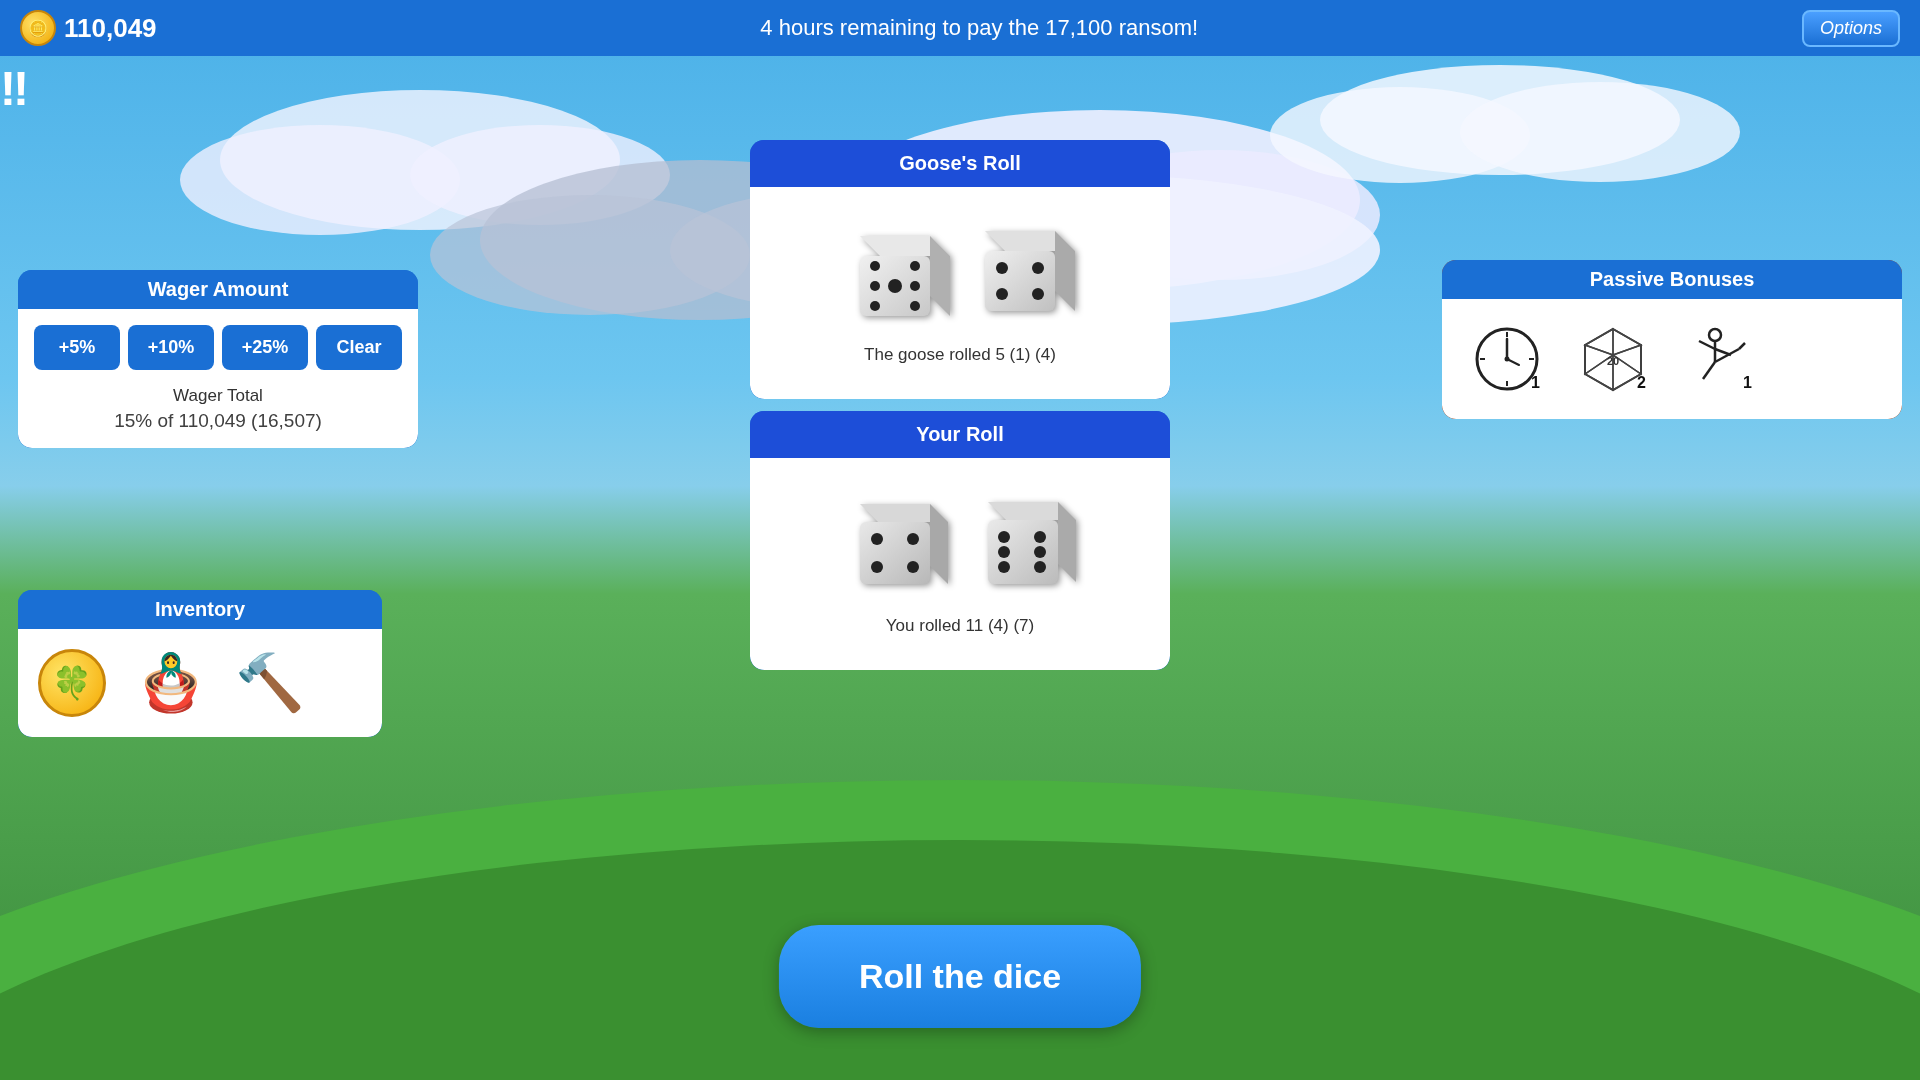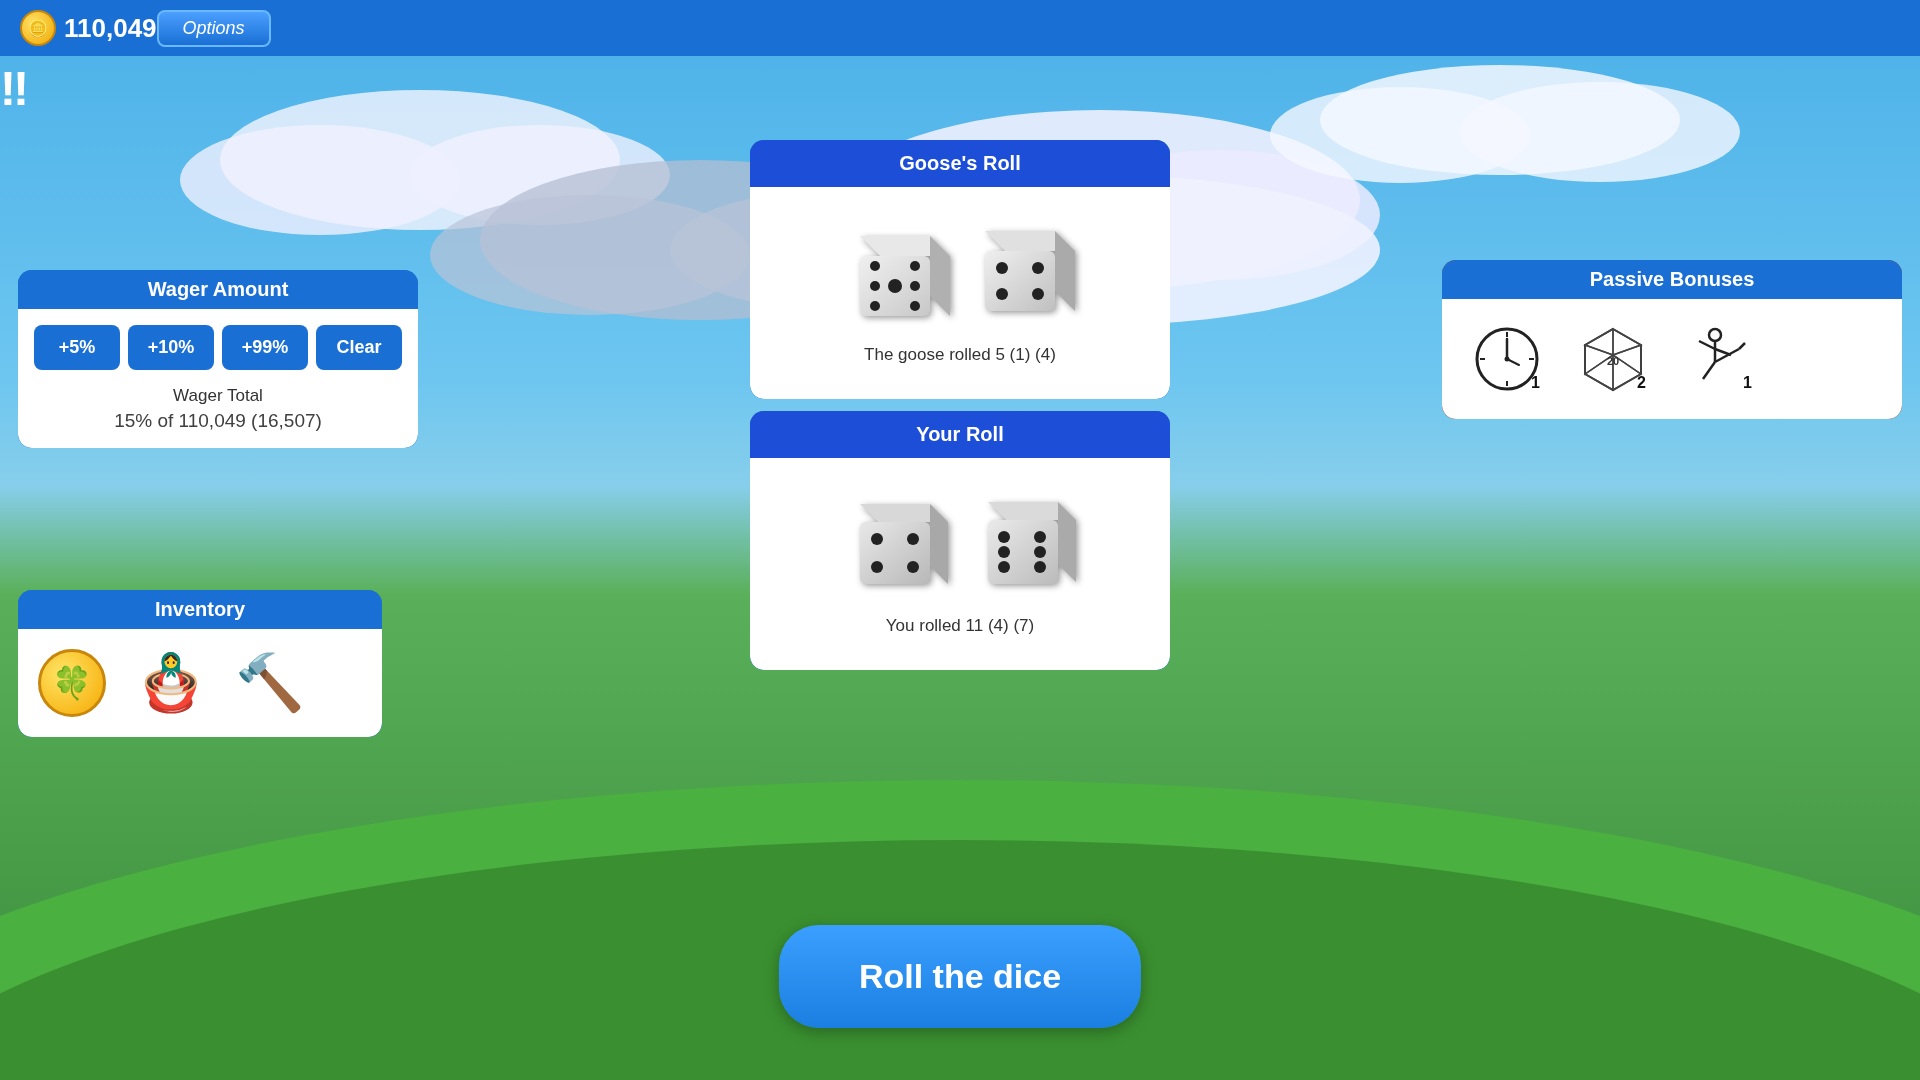--- a/index.html
+++ b/index.html
@@ -66,21 +66,21 @@
       text-align: center;
       color: white;
       font-size: 22px;
       font-weight: 500;
     }
     .options-btn {
       background: linear-gradient(180deg, #4a9fff, #1a6fd4);
       color: white;
       border: 2px solid #6ab8ff;
       border-radius: 8px;
-      padding: 6px 24px;
+      padding: 6px 16px;
       font-size: 18px;
       cursor: pointer;
       font-style: italic;
     }
 
     
     .wager-panel {
       position: absolute;
       top: 270px;
       left: 18px;
@@ -333,32 +333,33 @@
 
     <ellipse cx="1500" cy="80" rx="180" ry="55" fill="rgba(245,248,255,0.85)"></ellipse>
     <ellipse cx="1400" cy="95" rx="130" ry="48" fill="rgba(245,248,255,0.8)"></ellipse>
     <ellipse cx="1600" cy="92" rx="140" ry="50" fill="rgba(245,248,255,0.8)"></ellipse>
   </svg>
 </div>
 
 <div class="top-bar">
   <div class="coin-icon">🪙</div>
   <span class="balance-text">110,049</span>
+  <div class="center-message">4 hours remaining to pay the 17,100 ransom!</div>
   <button class="options-btn">Options</button>
 </div>
 
 <div class="left-partial">‼</div>
 
 <div class="wager-panel">
   <div class="panel-header">Wager Amount</div>
   <div class="panel-body">
     <div class="wager-buttons">
       <button class="wager-btn">+5%</button>
       <button class="wager-btn">+10%</button>
-      <button class="wager-btn">+99%</button>
+      <button class="wager-btn">+25%</button>
       <button class="wager-btn clear">Clear</button>
     </div>
     <div class="wager-total-label">Wager Total</div>
     <div class="wager-total-value">15% of 110,049 (16,507)</div>
   </div>
 </div>
 
 <div class="inventory-panel">
   <div class="panel-header">Inventory</div>
   <div class="inventory-body">

